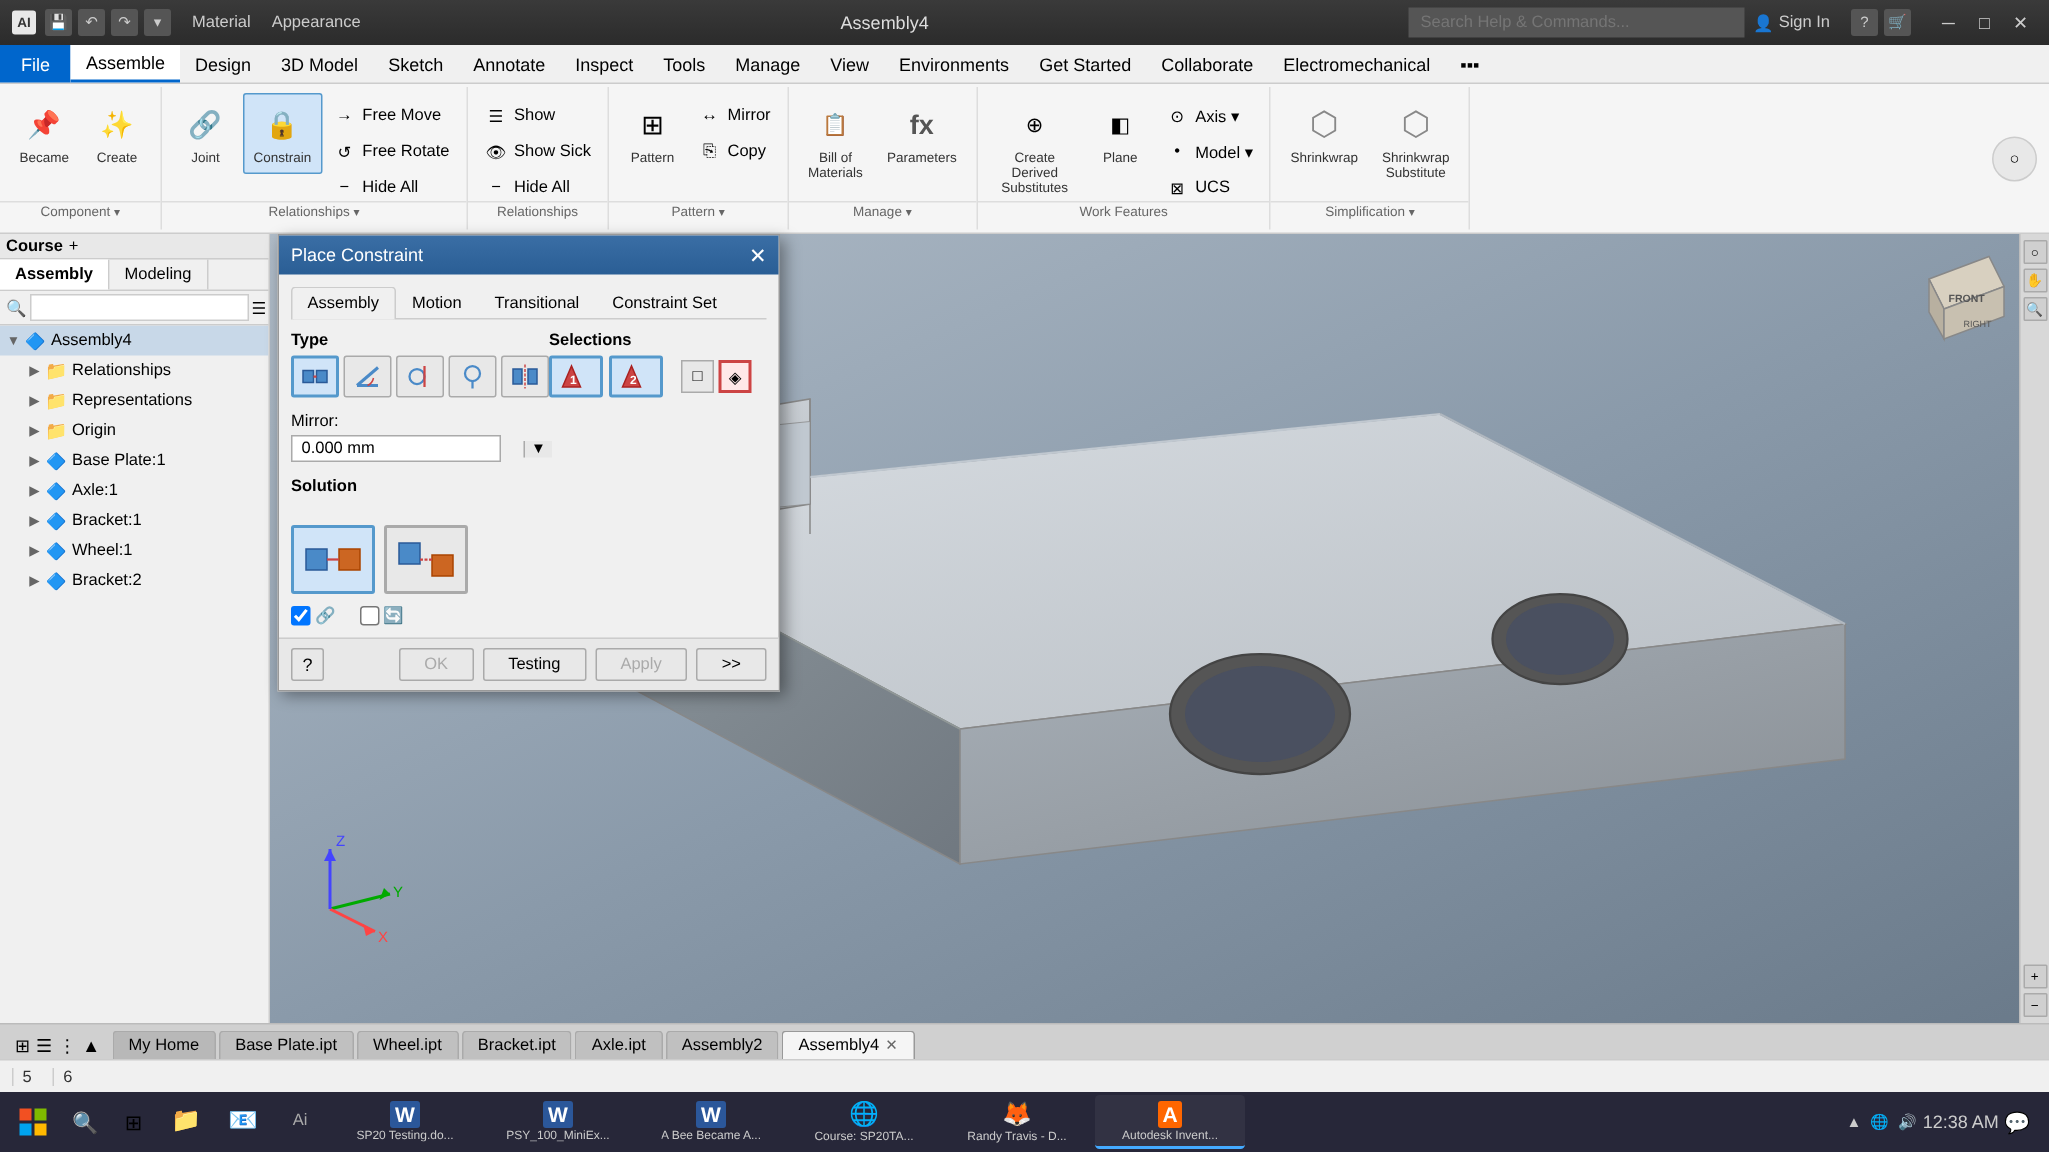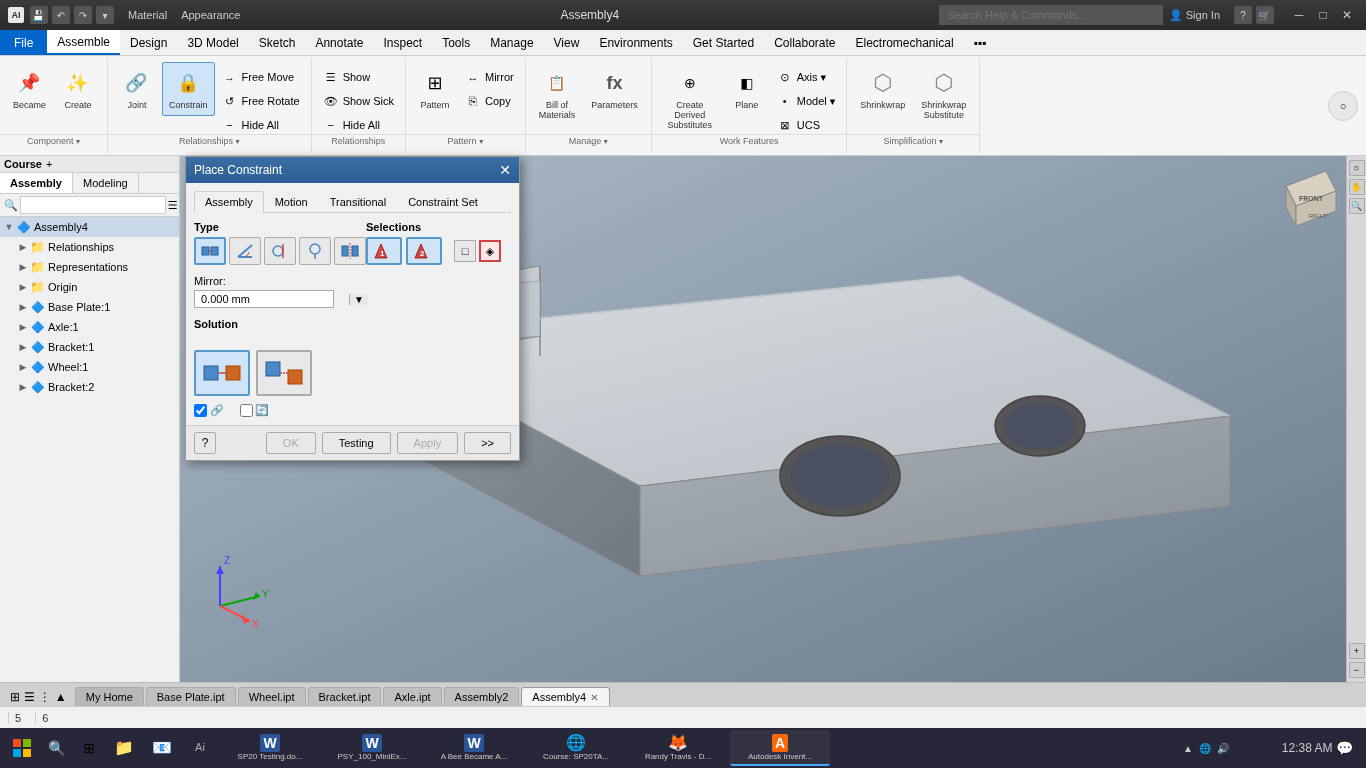--- a/index.html
+++ b/index.html
@@ -228,21 +228,21 @@
       height: 36px;
       cursor: pointer;
       border-radius: 3px;
       padding: 2px 6px;
       border-bottom: 2px solid transparent;
     }
     .taskbar-app.active { border-bottom: 2px solid #4af; background: rgba(255,255,255,0.05); }
     .taskbar-app-label { font-size: 8px; color: #ccc; white-space: nowrap; overflow: hidden; text-overflow: ellipsis; max-width: 90px; text-align: center; }
     .taskbar-right { display: flex; align-items: center; gap: 4px; padding-right: 8px; }
     .sys-tray { display: flex; align-items: center; gap: 6px; color: #ccc; font-size: 10px; }
-    .clock { color: #ccc; font-size: 11px; text-align: right; margin-left: 48px; }
+    .clock { color: #ccc; font-size: 11px; text-align: right; }
     .clock-time { font-size: 12px; }
 
     
     .modal-overlay {
       position: absolute;
       top: 156px;
       left: 185px;
       z-index: 100;
     }
     .modal {

